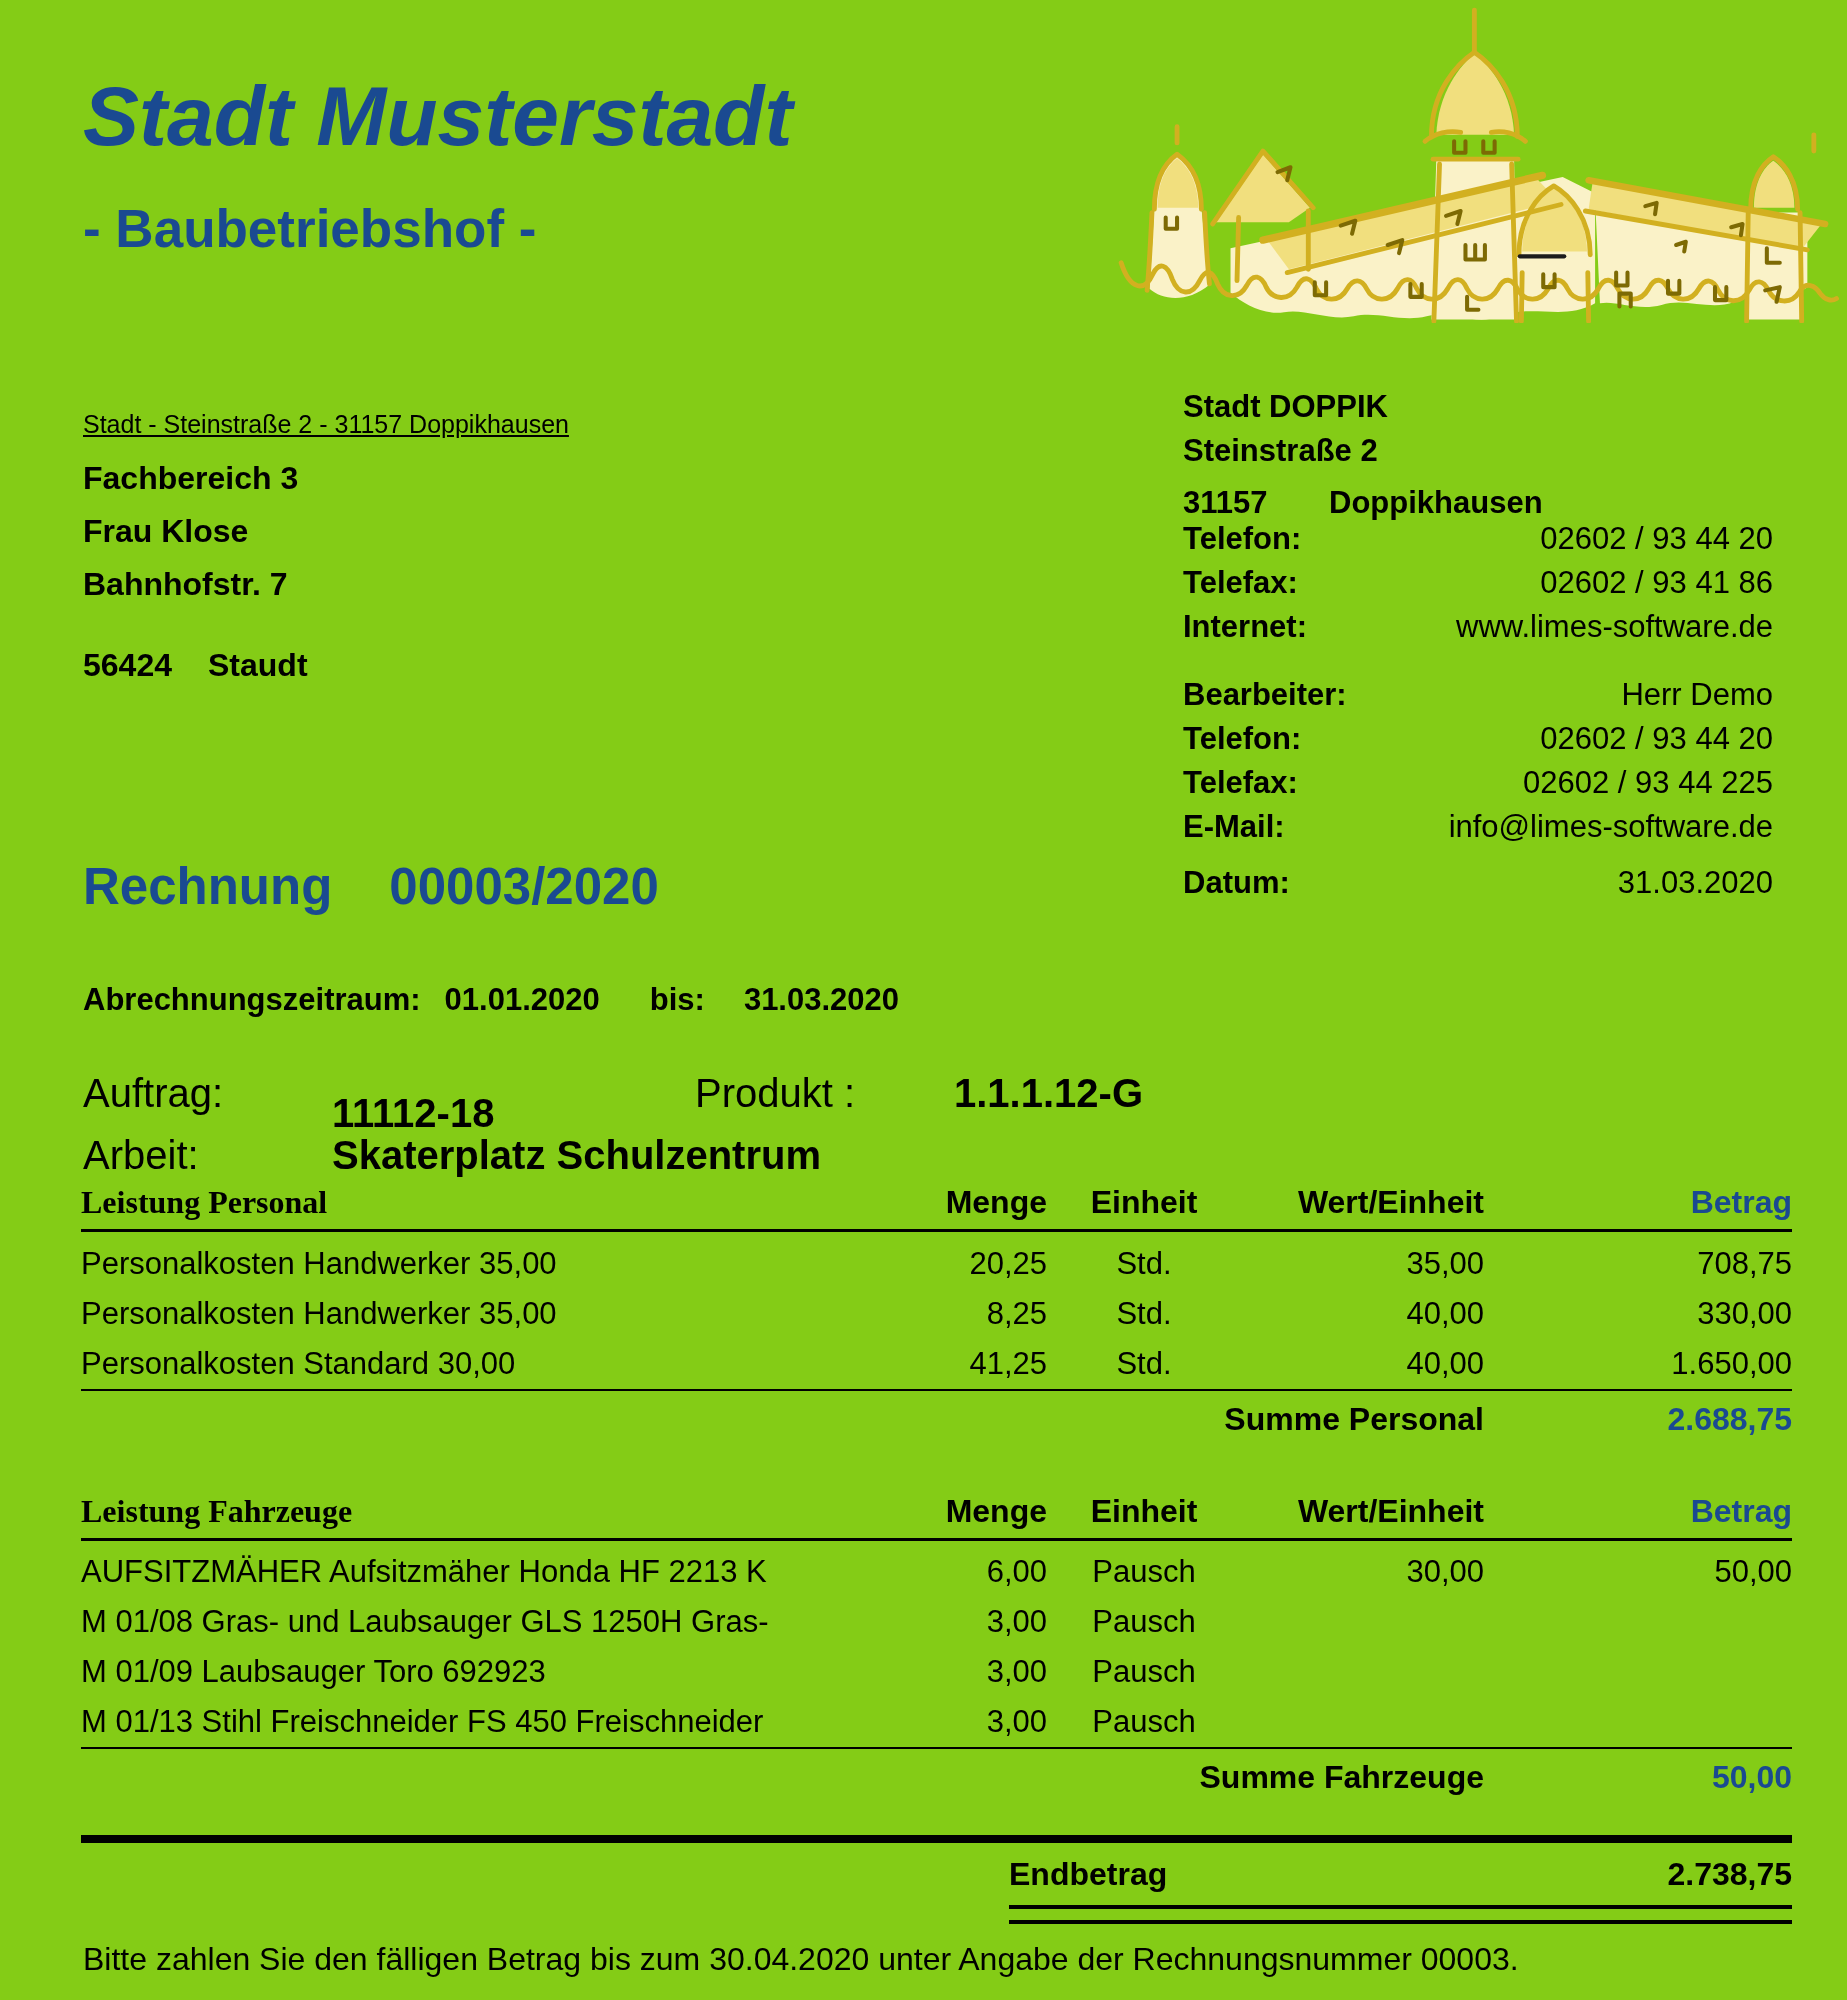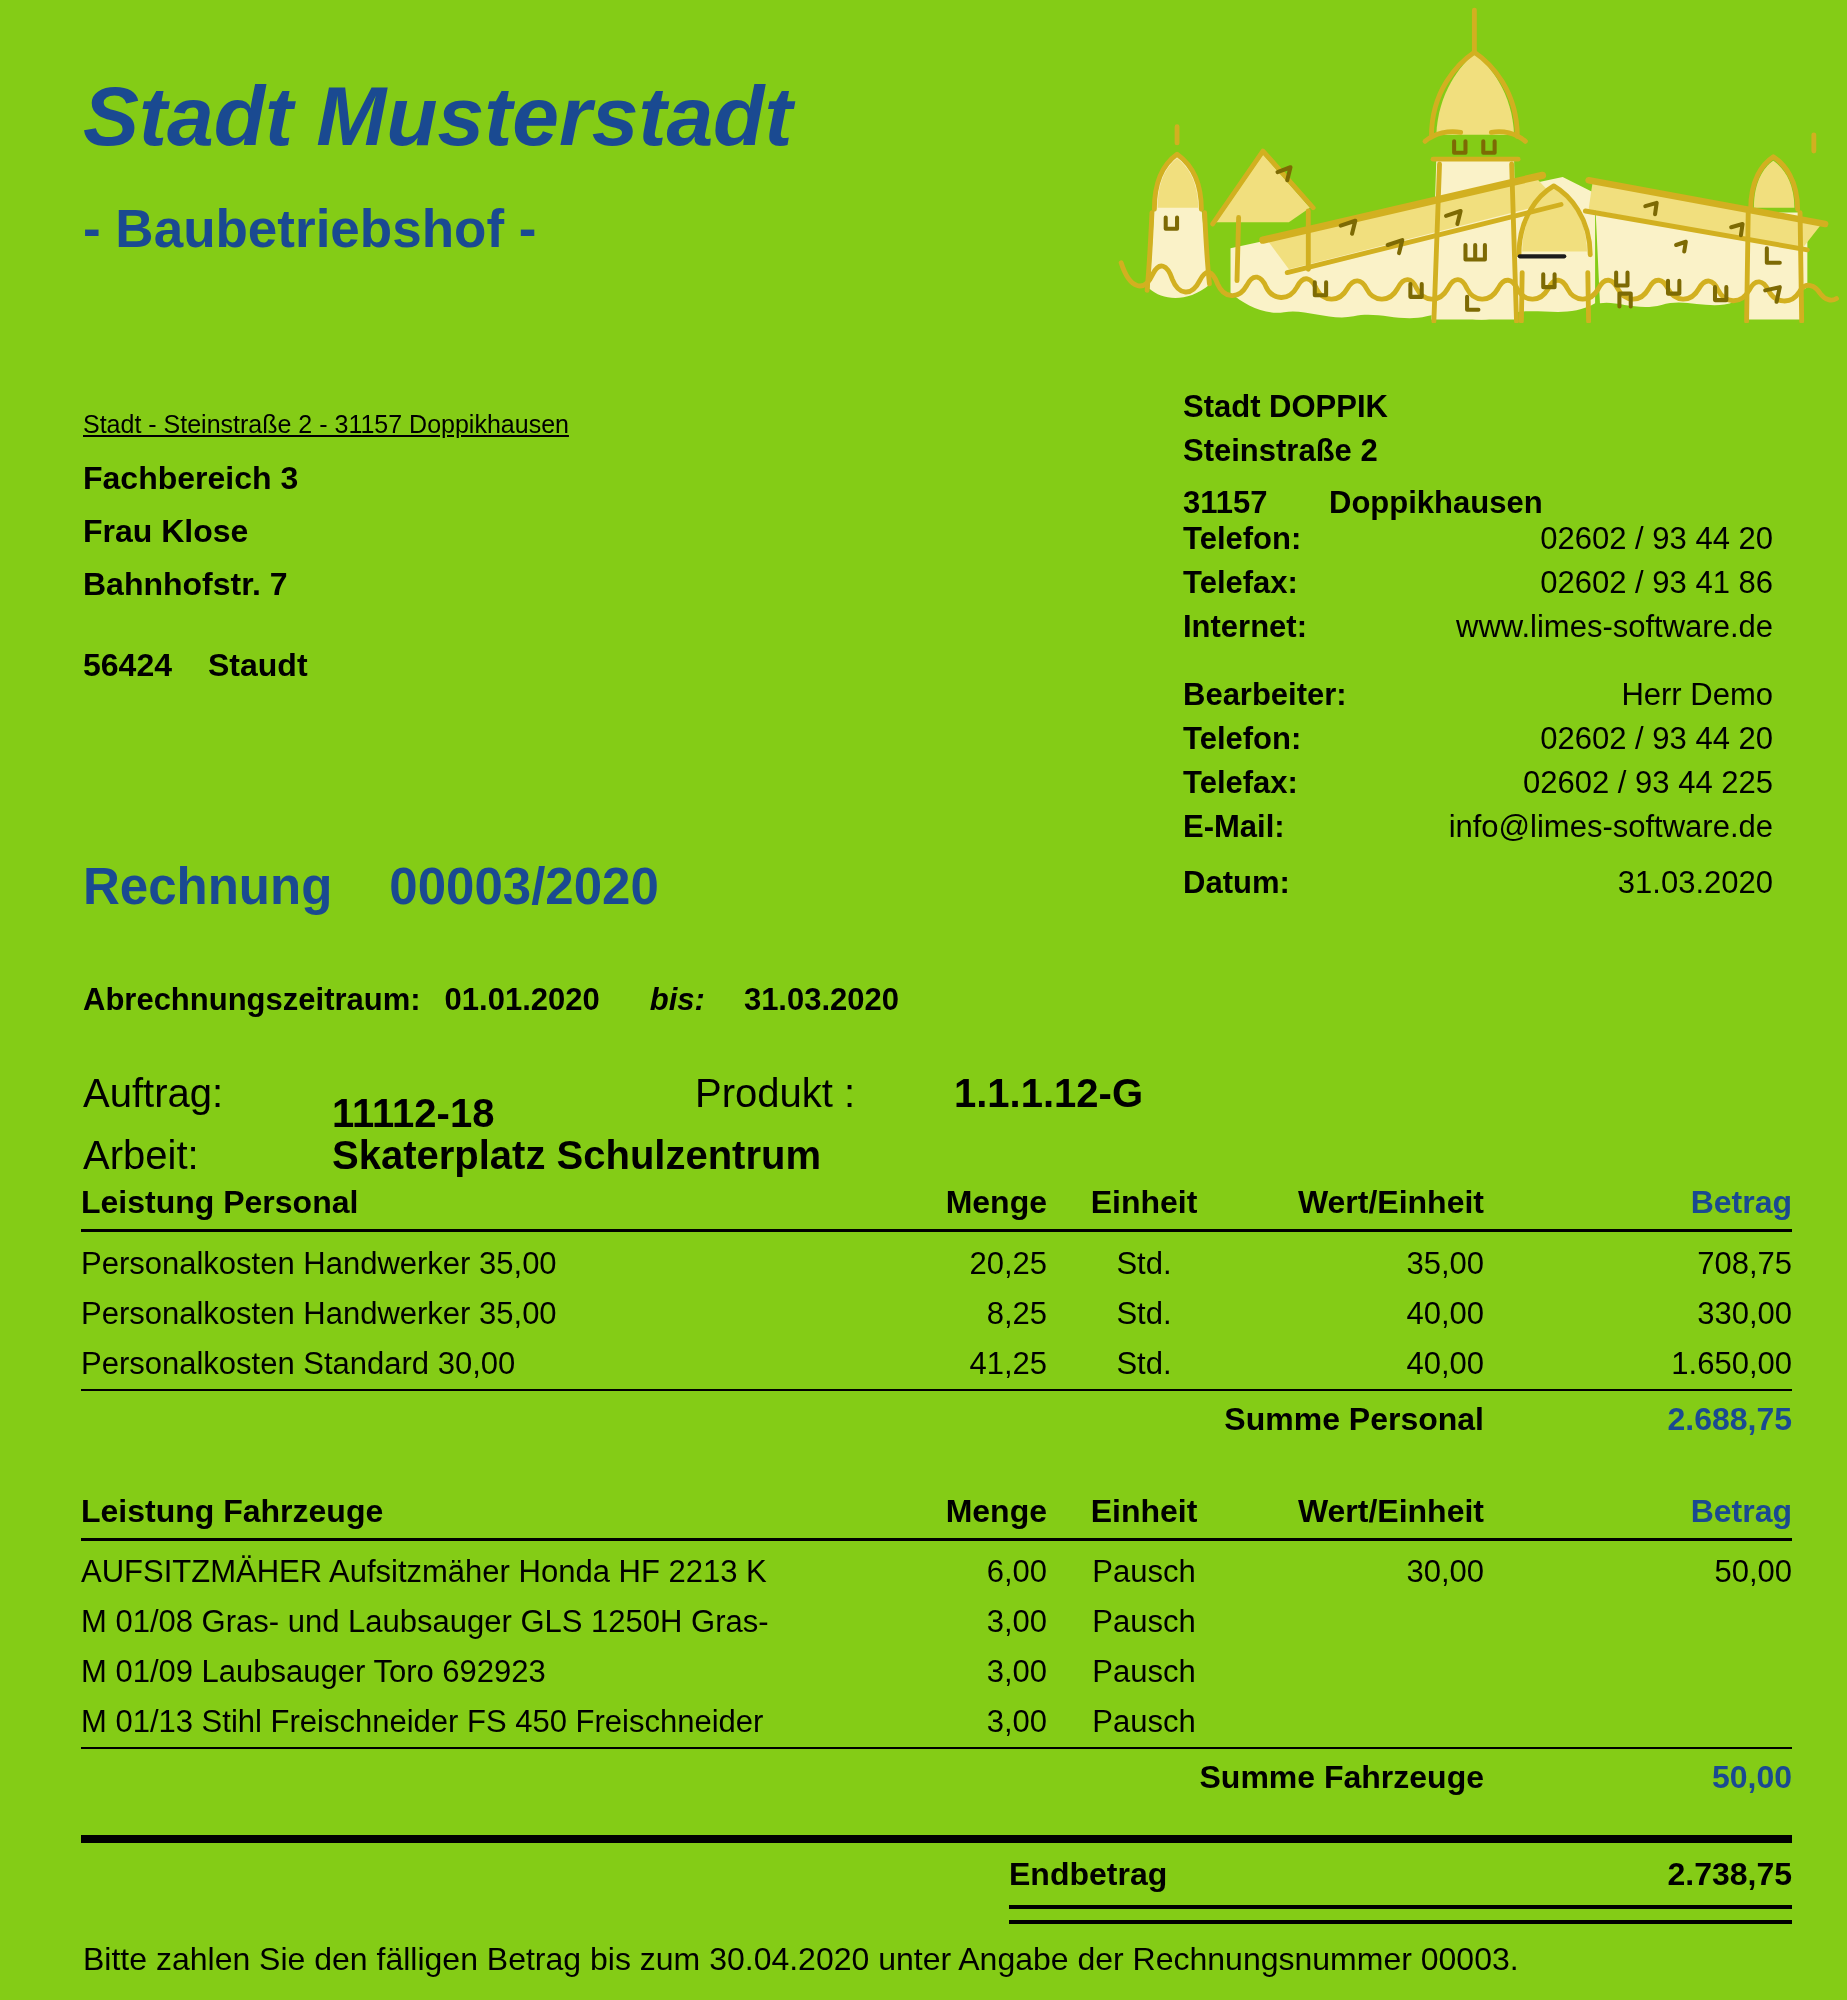--- a/index.html
+++ b/index.html
@@ -40,37 +40,37 @@
   .i-gap1{margin-top:24px;}
   .i-gap2{margin-top:12px;}
 
   
   .invoice-head{position:absolute;left:83px;top:857px;font-size:51px;font-weight:bold;color:var(--brand-blue);}
   .invoice-head .num{margin-left:57px;}
 
   
   .period{position:absolute;left:83px;top:982px;font-size:31px;font-weight:bold;}
   .period .v1{margin-left:24px;}
-  .period .bis{margin-left:50px;font-style:italic;}
+  .period .bis{margin-left:50px;}
   .period .v2{margin-left:39px;}
 
   
   .meta-row{position:absolute;left:0;width:1848px;height:41px;font-size:40px;}
   .meta-row .lab{position:absolute;font-weight:normal;}
   .meta-row .val{position:absolute;font-weight:bold;}
   .row-auftrag{top:1071px;}
   .row-arbeit{top:1133px;}
   .p-auftrag-lab{left:83px;} .p-auftrag-val{left:332px;margin-top:20px;}
   .p-produkt-lab{left:695px;} .p-produkt-val{left:954px;}
   .p-arbeit-lab{left:83px;}  .p-arbeit-val{left:332px;}
 
   
   .tables{position:absolute;left:81px;top:1184px;width:1711px;}
   .t-head{display:flex;align-items:flex-end;padding-bottom:8px;border-bottom:3.2px solid #000;font-weight:bold;font-size:32px;}
-  .t-sec{flex:1;text-align:left;}
+  .t-sec{flex:1;text-align:left;font-family:Liberation Serif, serif;}
   .col-menge{width:203px;text-align:right;}
   .col-einheit{width:194px;text-align:center;}
   .col-wert{width:243px;text-align:right;}
   .col-betrag{width:308px;text-align:right;}
   .t-rows{margin-top:6.5px;}
   .t-row{display:flex;align-items:center;height:50px;font-size:31px;}
   .c-desc{flex:1;text-align:left;white-space:nowrap;overflow:hidden;}
   .c-menge{width:203px;text-align:right;}
   .c-einheit{width:194px;text-align:center;}
   .c-wert{width:243px;text-align:right;}

